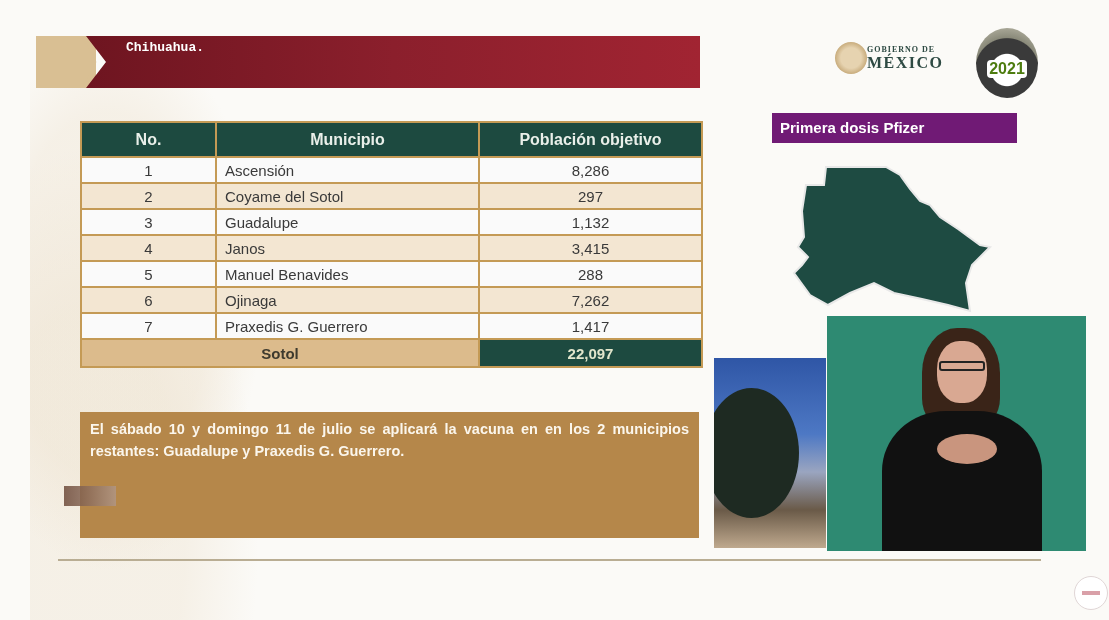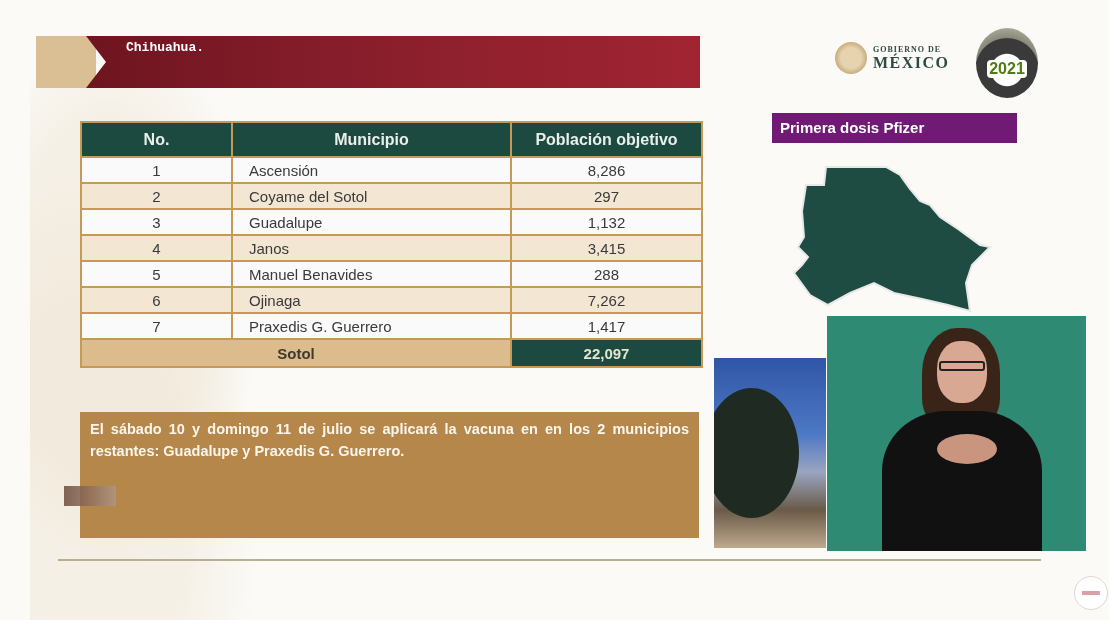--- a/index.html
+++ b/index.html
@@ -26,39 +26,39 @@
     background:linear-gradient(90deg,#6e1520 0%,#8b1f2c 50%,#a12432 100%);
     clip-path:polygon(0 0,100% 0,100% 100%,0 100%,20px 50%);
   }
   .title-bar .arrow {
     position:absolute; left:46px; top:0; width:24px; height:52px; background:#d9bf93;
     clip-path:polygon(0 0,60% 50%,0 100%);
   }
   .title-text {
     position:absolute; left:90px; top:4px; color:#fff; font-weight:bold; font-size:13px;font-family:Liberation Mono, monospace;
   }
-  .gob-logo { position:absolute; left:835px; top:42px; display:flex; align-items:center; gap:6px; }
+  .gob-logo { position:absolute; left:835px; top:42px; display:flex; align-items:center; }
   .seal {
     width:32px; height:32px; border-radius:50%;
     background:radial-gradient(circle,#e6d3b0 0 45%,#c9ad7e 70%,#e8dcc4 100%);
   }
   .gob-text { display:flex; flex-direction:column; color:#2e4a43; font-family:"Liberation Serif", serif; }
   .gob-text .small { font-size:8px; letter-spacing:1px; font-weight:bold; }
   .gob-text .big { font-size:16px; letter-spacing:1.5px; font-weight:bold; }
   .year-logo {
     position:absolute; left:976px; top:28px; width:62px; height:70px; border-radius:50%;
     background:radial-gradient(circle at 50% 60%,#fff 0 30%,#3a3a3a 32% 60%,#8a8a7a 62%,#c8c5b5 100%);
     display:flex; align-items:center; justify-content:center;
   }
   .year-logo span { font-weight:bold; font-size:16px; color:#4d7c0f; background:#fff; border-radius:4px; padding:0 2px; margin-top:12px; }
   table.muni {
     position:absolute; left:80px; top:121px; width:623px;
     border-collapse:collapse; background:#c49a55; border:2px solid #c49a55;
   }
-  table.muni th, table.muni td { border:2px solid #c49a55; height:24px; font-size:15px; padding:0 16px; }
+  table.muni th, table.muni td { border:2px solid #c49a55; height:24px; font-size:15px; padding:0 8px; }
   table.muni th { background:#1d4a40; color:#e9efe9; height:33px; font-size:16px; font-weight:bold; }
   table.muni td { color:#3a3a3a; }
   table.muni tr.odd td { background:#fafafa; }
   table.muni tr.even td { background:#f3e6d2; }
   table.muni td.num, table.muni td.pop { text-align:center; }
   table.muni tr.total td { background:#dcbb8c; font-weight:bold; color:#3e3a2e; text-align:center; height:26px; }
   table.muni tr.total td.total-val { background:#1d4a40; color:#e2e6cc; }
   .info-box {
     position:absolute; left:80px; top:412px; width:619px; height:126px;
     background:#b5874a; color:#fbf6ec; font-weight:bold; font-size:14.5px;

